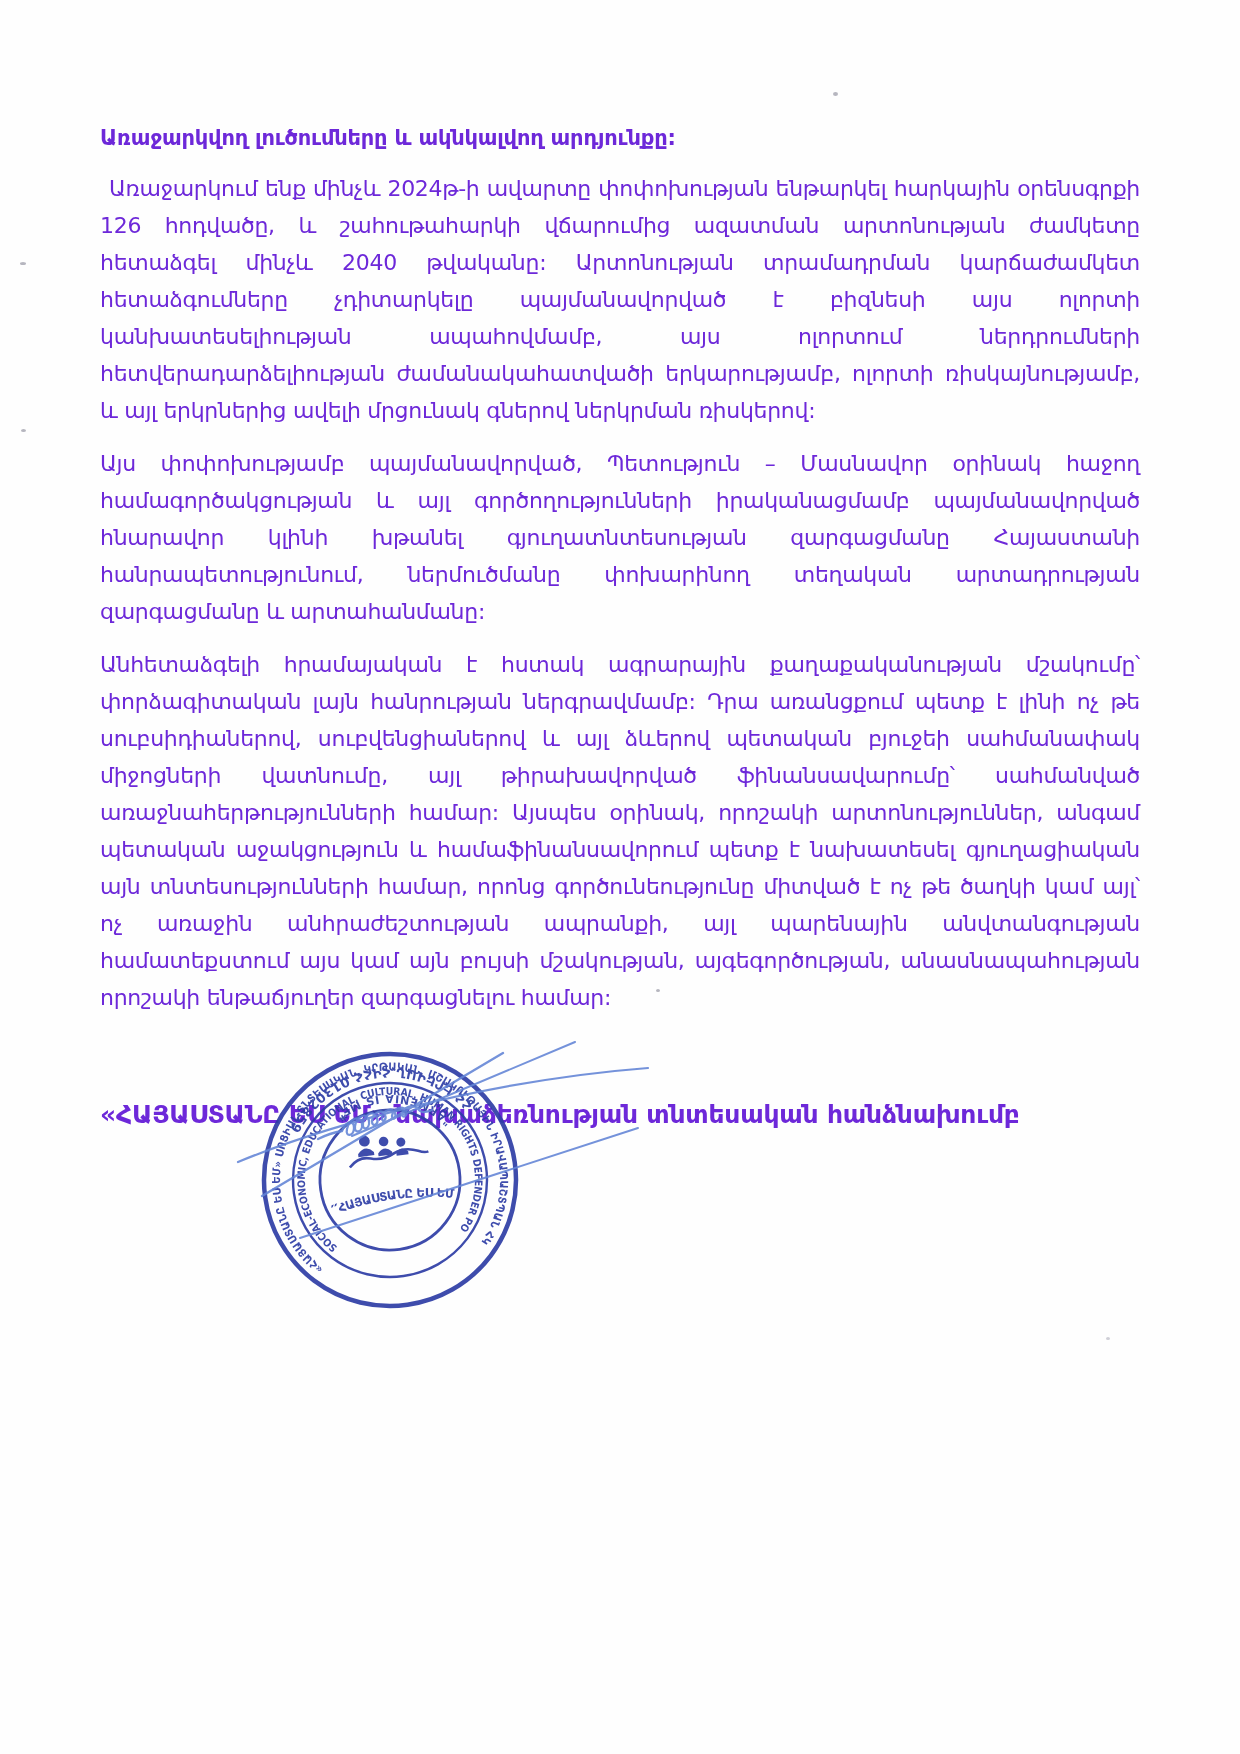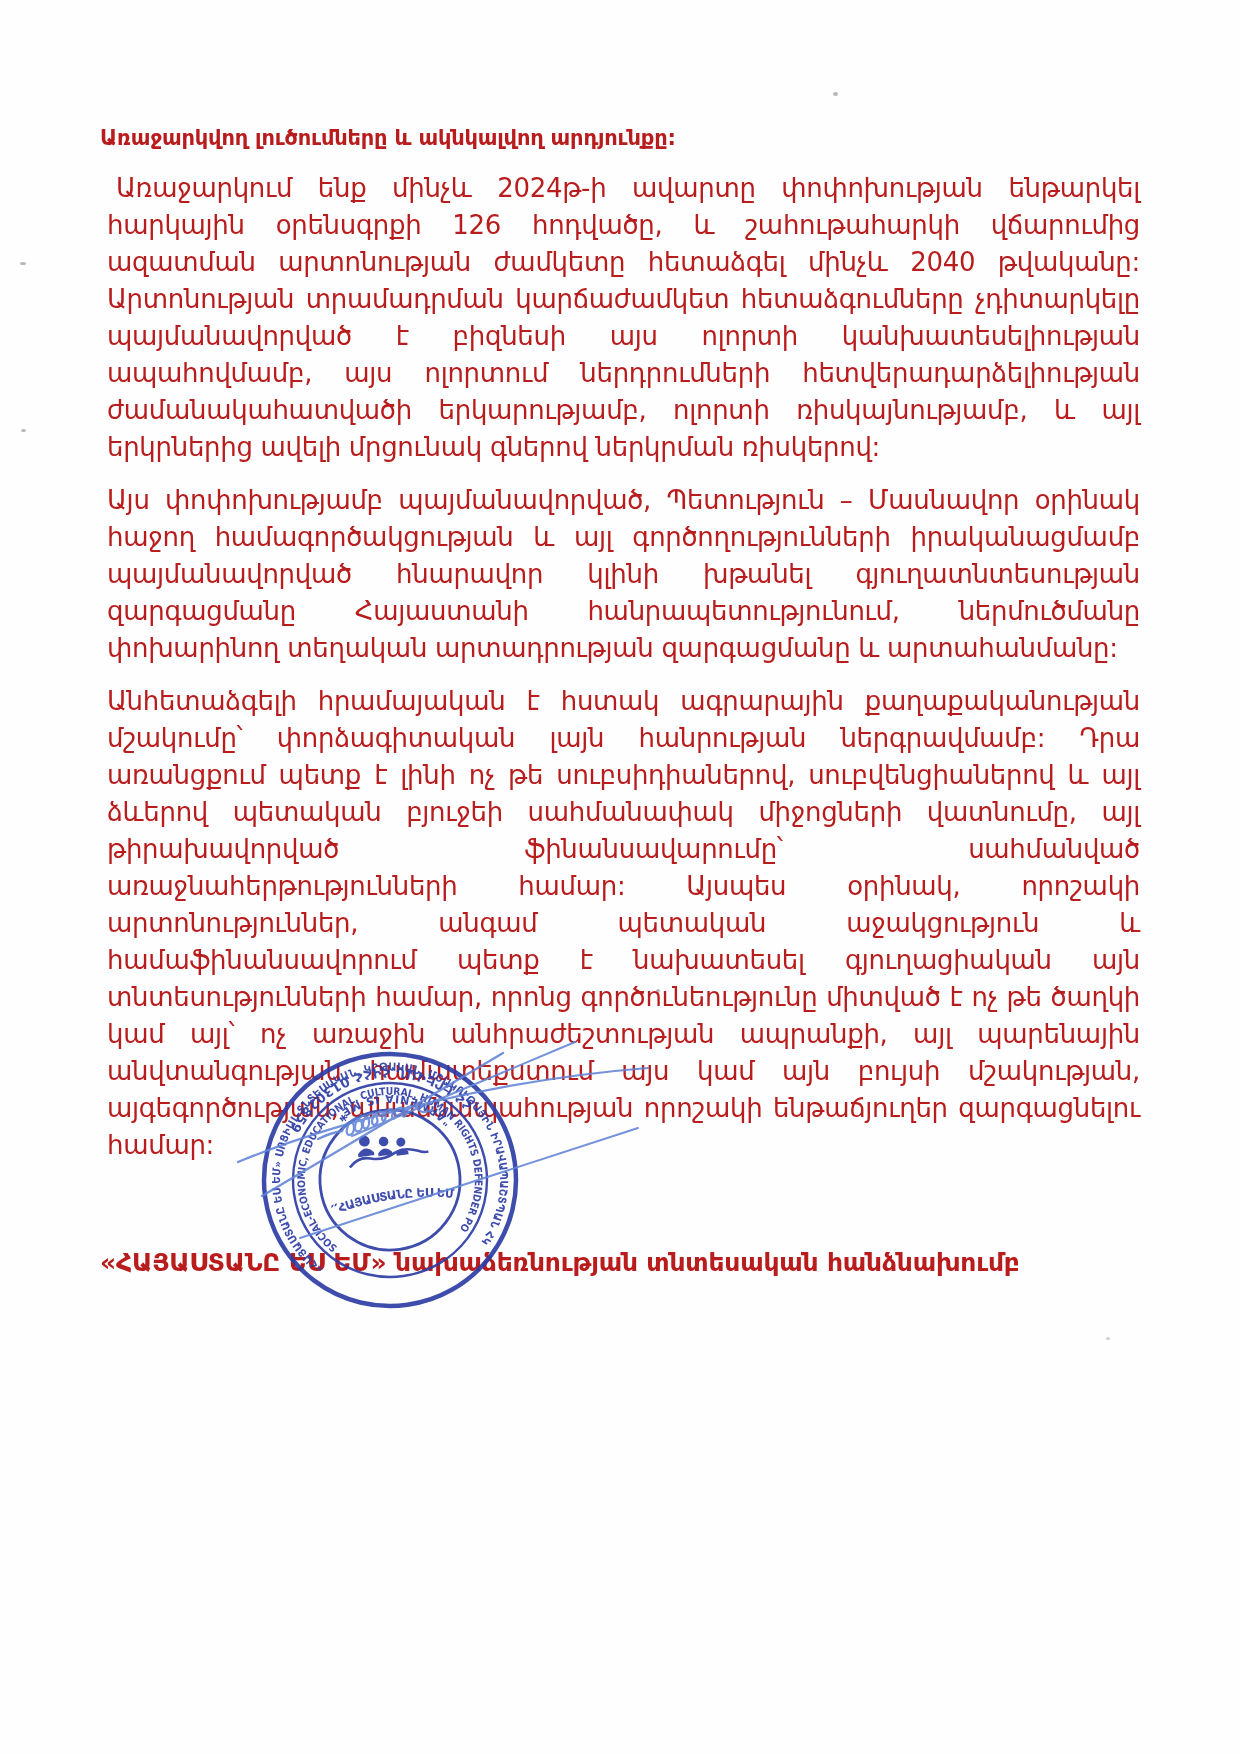--- a/index.html
+++ b/index.html
@@ -3,39 +3,39 @@
 <meta charset="utf-8">
 <style>
   html,body{margin:0;padding:0;background:#e8e8e8;}
   .page{
     position:relative;
     width:1240px;height:1754px;
     margin:0 auto;
     background:#fefefe;
     overflow:hidden;
     font-family:"DejaVu Sans",sans-serif;
-    color:#b91c1c;
+    color:#6d28d9;
   }
   .content{
     position:absolute;
     left:100px;top:126px;
     width:1040px;
   }
   .doc-title{
     font-size:21px;
     font-weight:bold;
     margin:0 0 20px 0;
     letter-spacing:-0.2px;
   }
   .doc-par{
-    font-size:26px;
+    font-size:22px;
     line-height:37px;
     letter-spacing:-0.3px;
     text-align:justify;
-    margin:0 0 16px 7px;
+    margin:0 0 16px 0;
   }
   .indent-sm{text-indent:9px;}
   .committee{
     font-size:25px;
     font-weight:bold;
     letter-spacing:-0.2px;
     margin:84px 0 0 0;
   }
   .stamp-layer{
     position:absolute;

